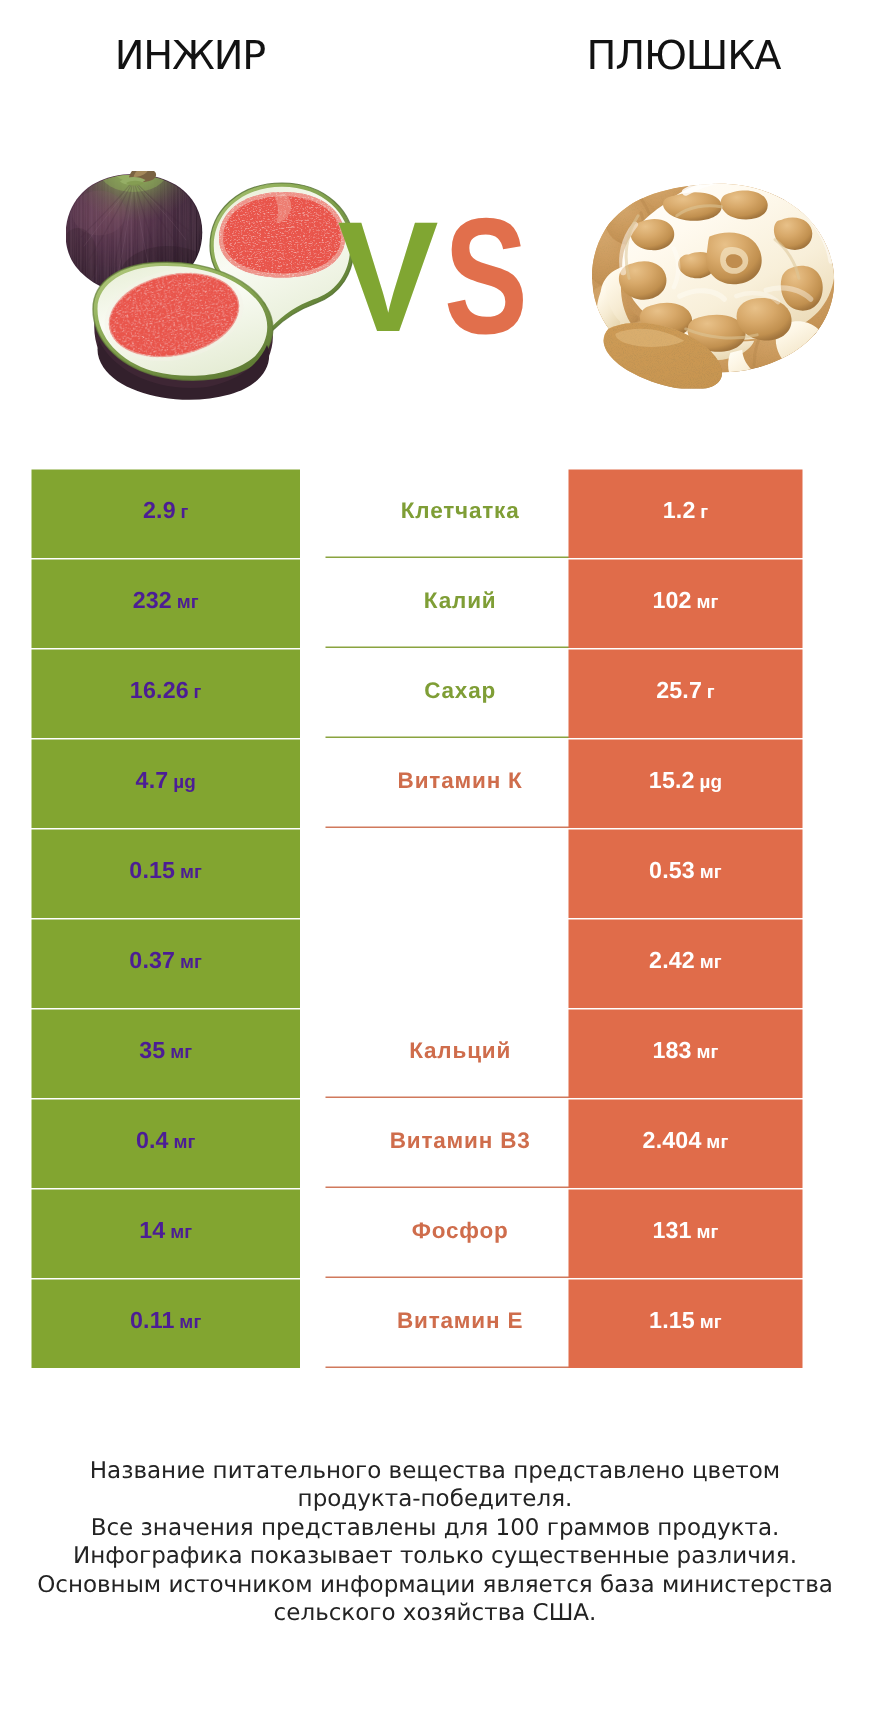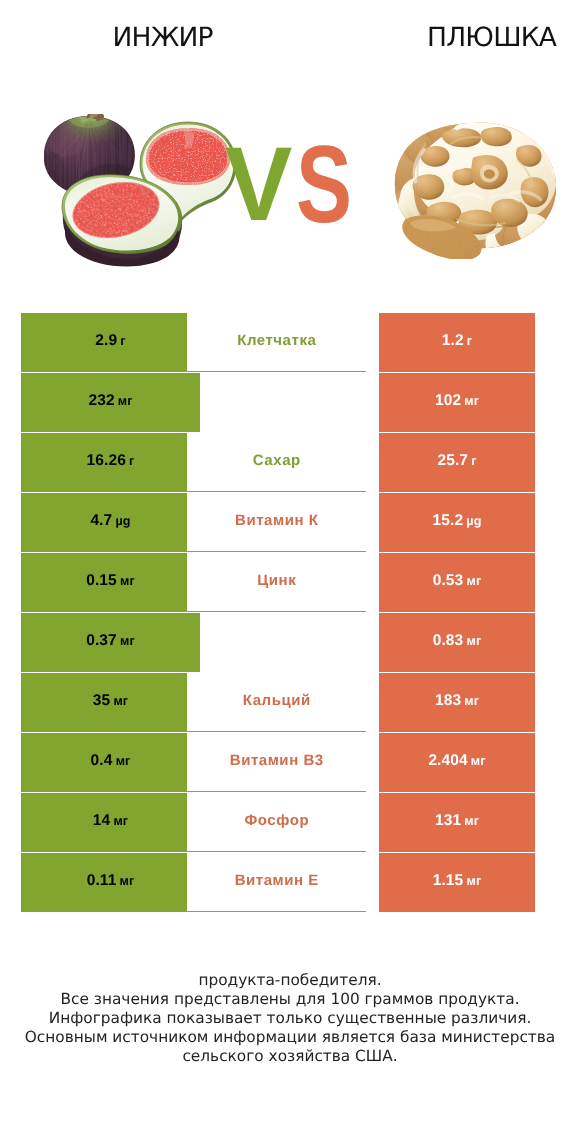--- a/index.html
+++ b/index.html
@@ -2,37 +2,37 @@
 <html><head>
 <meta charset="utf-8">
 <title>Compare</title>
 <style>
   html,body{margin:0;padding:0;}
   body{width:580px;height:1144px;background:#ffffff;font-family:"Liberation Sans",sans-serif;overflow:hidden;-webkit-font-smoothing:antialiased;text-rendering:geometricPrecision;}
   .page{position:relative;width:580px;height:1144px;background:#fff;}
 
   
   .hdr{position:absolute;left:0;top:0;width:580px;height:300px;}
-  .title{position:absolute;top:24px;font-family:"DejaVu Sans",sans-serif;font-size:26.5px;font-weight:400;letter-spacing:-0.75px;text-indent:-0.75px;color:#121212;text-align:center;line-height:28px;padding-left:36px;}
+  .title{position:absolute;top:24px;font-family:"DejaVu Sans",sans-serif;font-size:26.5px;font-weight:400;letter-spacing:-0.75px;text-indent:-0.75px;color:#121212;text-align:center;line-height:28px;}
   .title.l{left:0;width:254px;}
   .title.r{left:329px;width:254px;}
 
   .figwrap{position:absolute;left:44px;top:114px;width:200px;height:160px;}
   .bunwrap{position:absolute;left:390px;top:120px;width:172px;height:139px;}
 
   .vs{position:absolute;left:225px;top:133px;font-size:101px;line-height:1;font-weight:700;letter-spacing:-1.5px;}
   .vs .v{color:#80a632;display:inline-block;transform:translateY(2px) scaleY(1.04);transform-origin:center center;}
   .vs .s{color:#e16f4c;display:inline-block;transform:translate(5px,2px) scaleX(0.83) scaleY(1.09);transform-origin:left center;}
 
   
   .tbl{position:absolute;left:21px;top:313px;width:537px;}
   .row{position:relative;height:60px;}
   .cell{position:absolute;top:0;height:59px;display:flex;align-items:center;justify-content:center;box-sizing:border-box;padding-bottom:3px;}
-  .cL{left:0;width:179px;background:#82a530;color:#000000;}
-  .cM{left:166px;width:179px;background:#fff;}
+  .cL{left:0;width:179px;background:#82a530;color:#4c1d95;}
+  .cM{left:196px;width:179px;background:#fff;}
   .cR{left:358px;width:156px;background:#e06c4a;color:#fff;}
   .row .cM{border-bottom:1px solid #8aa33f;}
   .row.orange .cM{border-bottom:1px solid #d0795c;}
   .val{font-size:15.5px;font-weight:700;letter-spacing:0.1px;}
   .unit{font-size:12.6px;font-weight:700;margin-left:3.2px;letter-spacing:0.1px;}
   .lbl{font-size:15px;font-weight:700;letter-spacing:0.55px;text-indent:0.55px;}
   .lbl.green{color:#7f9e36;}
   .lbl.orange{color:#cf6d4c;}
 
   
@@ -337,20 +337,23 @@
         <div class="cell cR">
           <span class="val">1.2</span>
           <span class="unit">г</span>
         </div>
       </div>
       <div class="row green">
         <div class="cell cL">
           <span class="val">232</span>
           <span class="unit">мг</span>
         </div>
+        <div class="cell cM">
+          <span class="lbl green">Калий</span>
+        </div>
         <div class="cell cR">
           <span class="val">102</span>
           <span class="unit">мг</span>
         </div>
       </div>
       <div class="row green">
         <div class="cell cL">
           <span class="val">16.26</span>
           <span class="unit">г</span>
         </div>
@@ -373,35 +376,32 @@
         <div class="cell cR">
           <span class="val">15.2</span>
           <span class="unit">µg</span>
         </div>
       </div>
       <div class="row orange">
         <div class="cell cL">
           <span class="val">0.15</span>
           <span class="unit">мг</span>
         </div>
-        <div class="cell cM">
-          <span class="lbl orange">Цинк</span>
-        </div>
         <div class="cell cR">
           <span class="val">0.53</span>
           <span class="unit">мг</span>
         </div>
       </div>
       <div class="row orange">
         <div class="cell cL">
           <span class="val">0.37</span>
           <span class="unit">мг</span>
         </div>
         <div class="cell cR">
-          <span class="val">0.83</span>
+          <span class="val">2.42</span>
           <span class="unit">мг</span>
         </div>
       </div>
       <div class="row orange">
         <div class="cell cL">
           <span class="val">35</span>
           <span class="unit">мг</span>
         </div>
         <div class="cell cM">
           <span class="lbl orange">Кальций</span>
@@ -446,19 +446,20 @@
           <span class="lbl orange">Витамин E</span>
         </div>
         <div class="cell cR">
           <span class="val">1.15</span>
           <span class="unit">мг</span>
         </div>
       </div>
     </div>
 
   <div class="foot" id="foot">
+      <div>Название питательного вещества представлено цветом</div>
       <div>продукта-победителя.</div>
       <div>Все значения представлены для 100 граммов продукта.</div>
       <div>Инфографика показывает только существенные различия.</div>
       <div>Основным источником информации является база министерства</div>
       <div>сельского хозяйства США.</div>
     </div>
 </div>
 
 </body></html>

